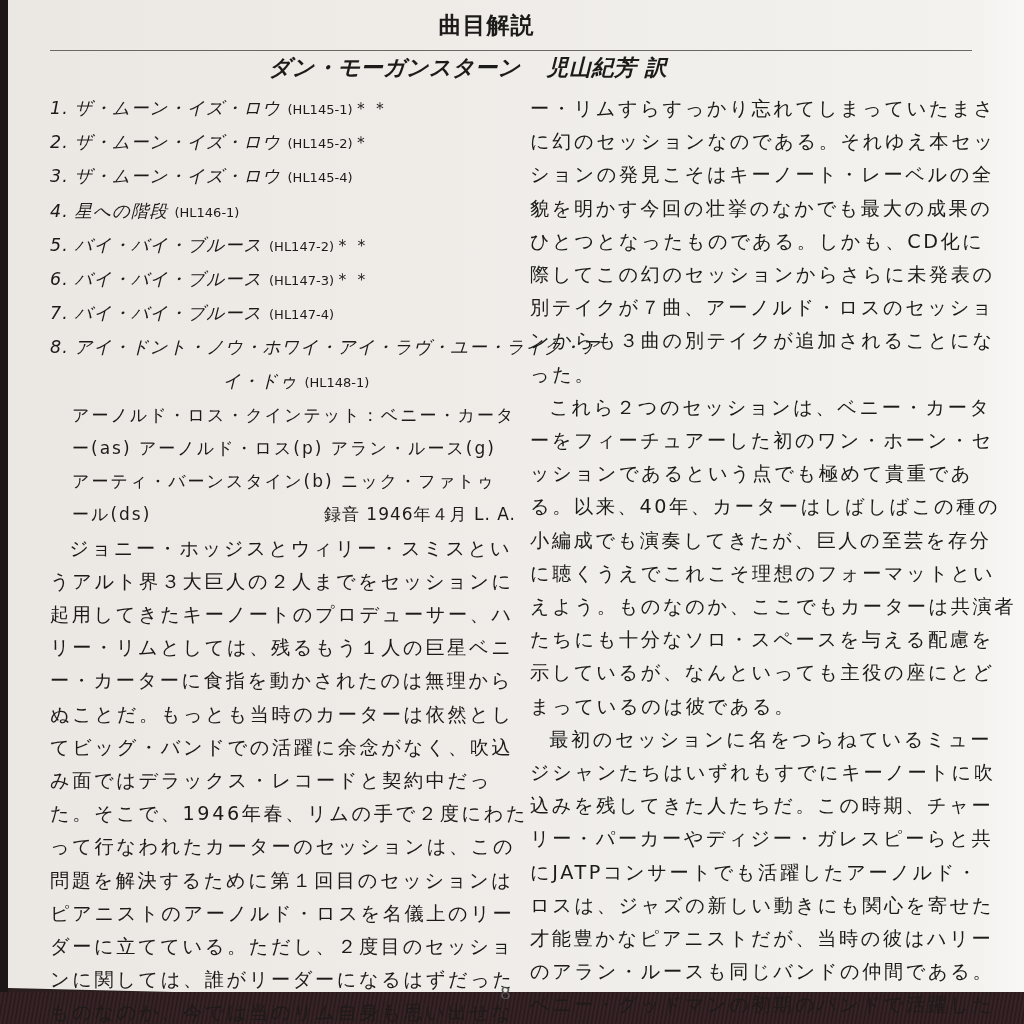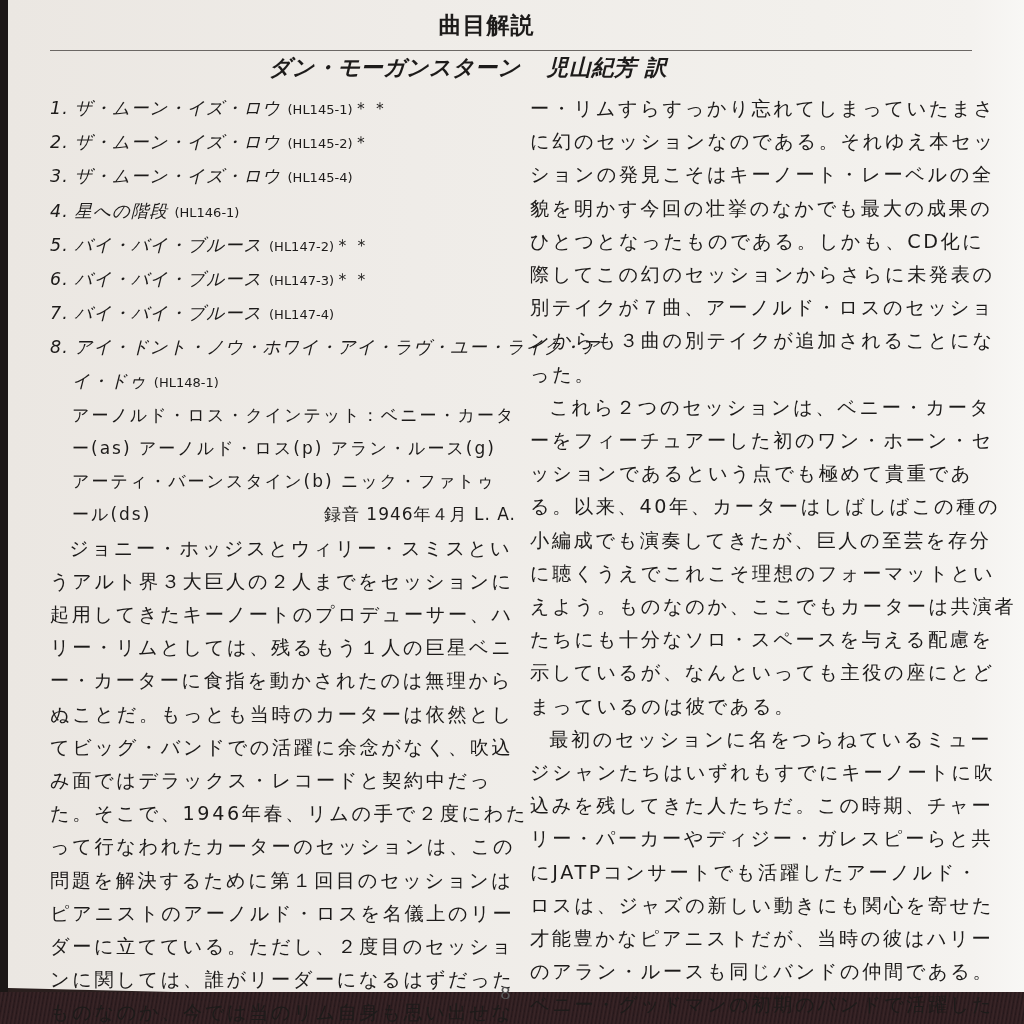--- a/index.html
+++ b/index.html
@@ -41,21 +41,21 @@
     letter-spacing: 2.6px;
   }
   .col-left { left: 50px; width: 470px; }
   .col-right { left: 530px; width: 480px; }
   .track {
     font-style: italic; font-size: 17.5px; letter-spacing: 1px; white-space: nowrap;
   }
   .track .num { display: inline-block; width: 18px; font-style: italic; }
   .track .code { font-style: normal; font-size: 13px; letter-spacing: 0; margin-top: 16px; }
   .track .stars { font-style: normal; font-size: 17px; letter-spacing: 2px; }
-  .track-cont { padding-left: 22px; }
+  .track-cont { padding-left: 22px; text-align: center; }
   .personnel { padding-left: 22px; font-size: 17px; letter-spacing: 2px; white-space: nowrap; }
   .personnel .recdate { float: right; letter-spacing: 1px; margin-right: 4px; }
   .line { white-space: nowrap; display: block; }
   .indent { padding-left: 1em; }
   .page-number {
     position: absolute; top: 983px; left: 500px; font-family: "DejaVu Serif", serif;
     font-size: 17px; color: #555;
   }
 </style>
 </head>

